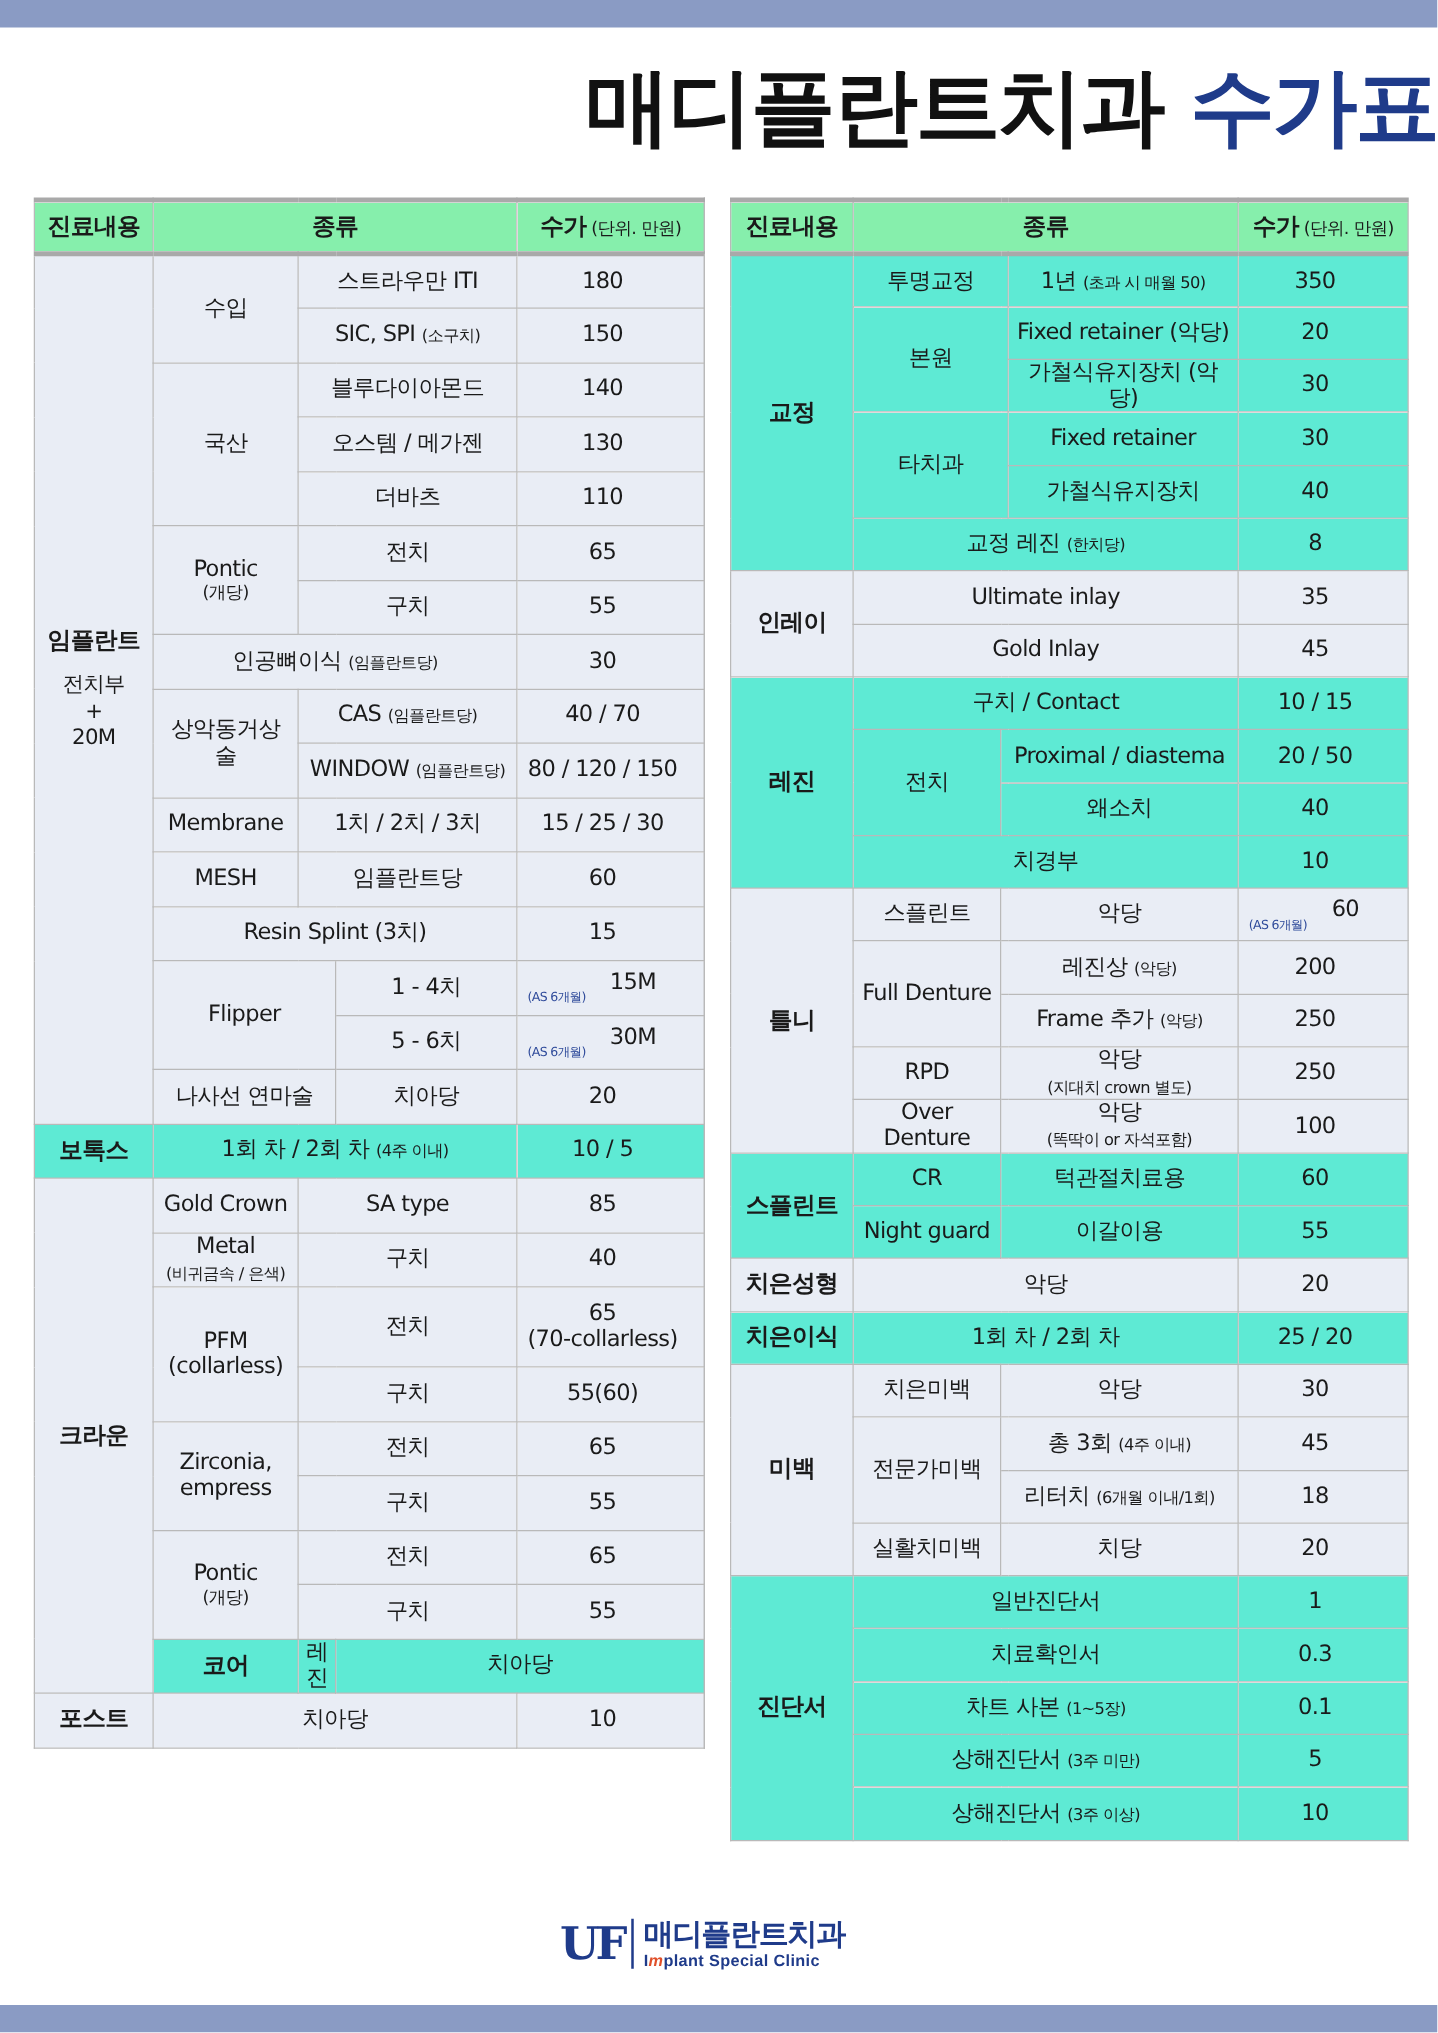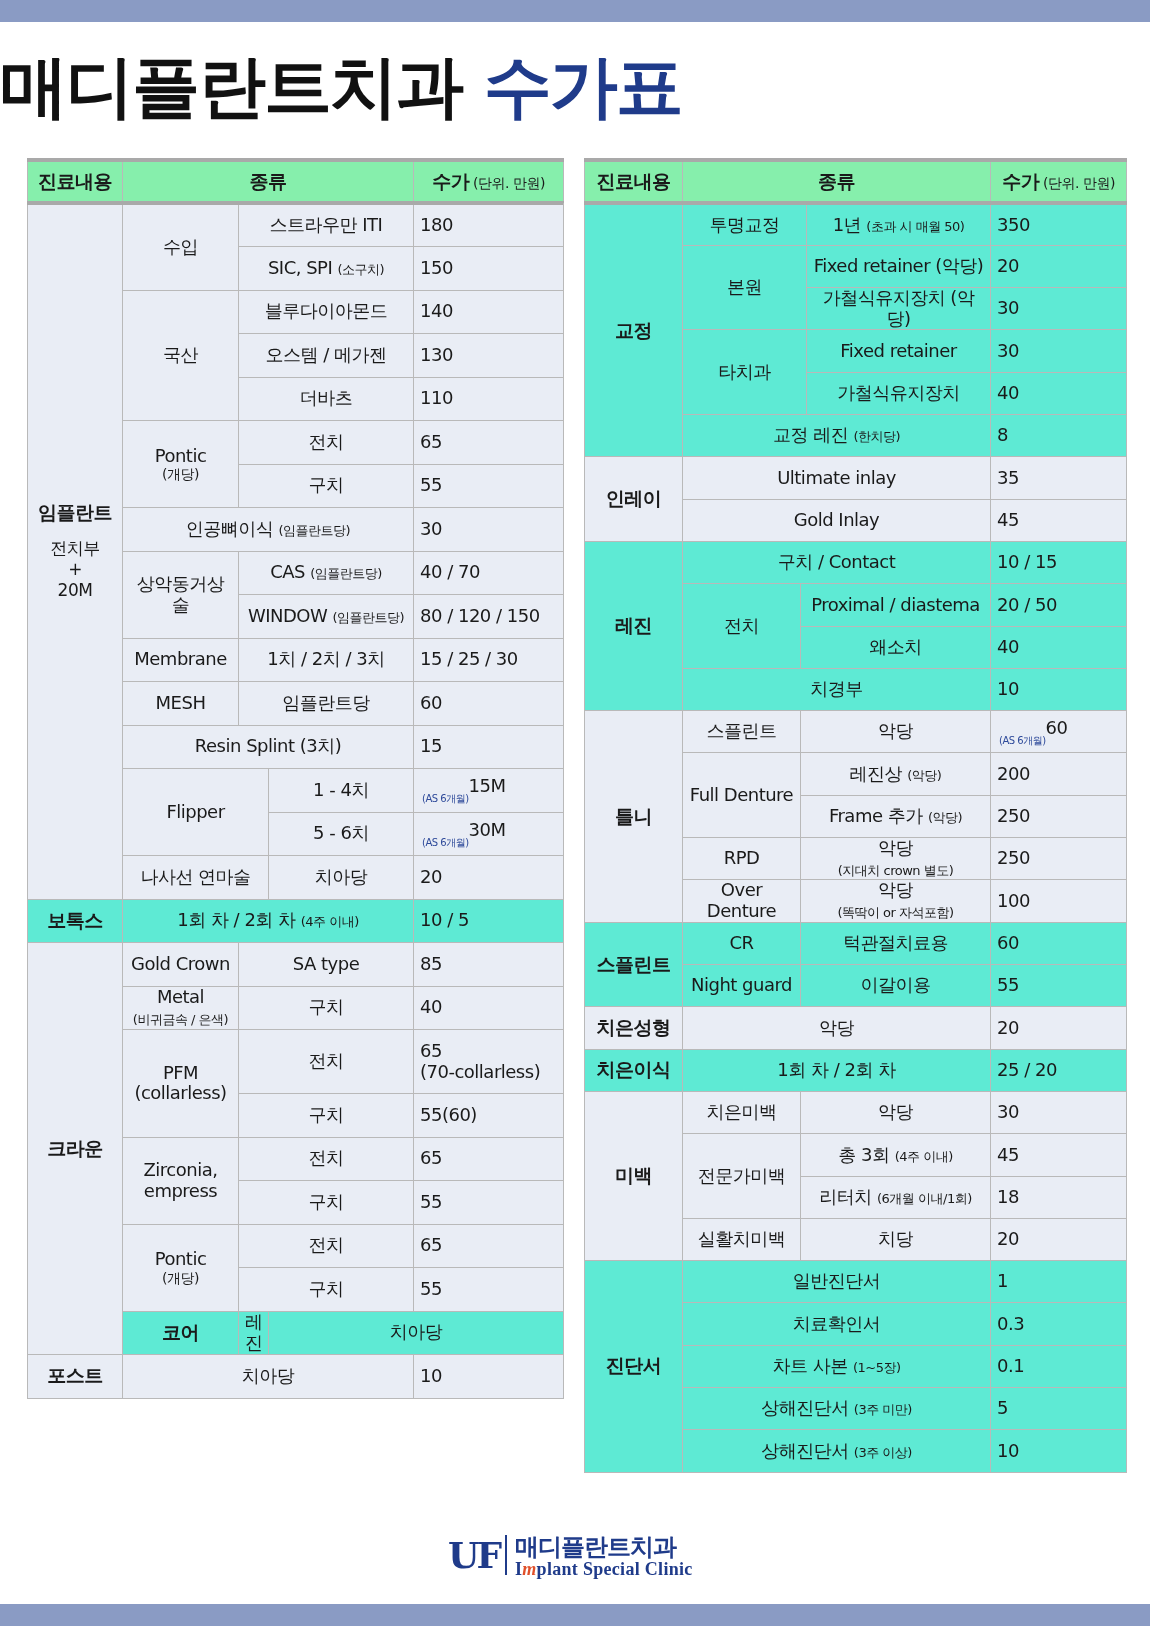--- a/index.html
+++ b/index.html
@@ -1,43 +1,43 @@
 <!DOCTYPE html>
 <html><head>
 <meta charset="utf-8">
 <style>
   * { box-sizing: border-box; margin: 0; padding: 0; }
   html, body { width: 1150px; height: 1626px; background: #ffffff; overflow: hidden; }
   body { position: relative; font-family: "DejaVu Sans", "Liberation Sans", sans-serif; color: #1a1a1a; }
   .top-bar { position: absolute; left: 0; top: 0; width: 1150px; height: 22px; background: #8a9bc4; }
   .bottom-bar { position: absolute; left: 0; top: 1604px; width: 1150px; height: 22px; background: #8a9bc4; }
-  .title { position: absolute; left: 0; top: 42px; width: 1150px; text-align: left; font-size: 68px; font-weight: bold; letter-spacing: -2px; line-height: 90px; color: #111; }
+  .title { position: absolute; left: 0; top: 42px; width: 1150px; text-align: right; font-size: 68px; font-weight: bold; letter-spacing: -2px; line-height: 90px; color: #111; }
   .title .accent { color: #1f3b8a; }
   table.price { position: absolute; border-collapse: collapse; table-layout: fixed; border-top: 4px solid #a9a9a9; border-left: 1px solid #b9b9b9; border-right: 1px solid #b9b9b9; border-bottom: 1px solid #b9b9b9; }
   table.price td, table.price th { border: 1px solid #b9b9b9; text-align: center; vertical-align: middle; font-size: 18px; font-weight: normal; line-height: 1.15; padding: 0 6px; letter-spacing: -0.5px; overflow: hidden; }
   table.price thead th { background: #86efac; font-weight: bold; font-size: 19px; height: 43px; border-bottom: 4px solid #a9a9a9; }
   table.price thead th .unit { font-size: 14px; font-weight: normal; }
   table.price td.cat { font-weight: bold; font-size: 19px; }
-  table.price td.price-cell { text-align: left; padding-right: 19px; }
+  table.price td.price-cell { text-align: center; padding-right: 19px; }
   table.price td.price-cell .note { float: left; font-size: 10px; color: #2e4a9a; margin-top: 17px; padding-left: 2px; }
   .sub { font-size: 13px; }
   .sm { font-size: 14px; display: block; }
   .shade td { background: #e9edf5; }
   .white td { background: #5eead4; }
   #left-table { left: 27px; top: 158px; width: 537px; }
   #right-table { left: 584px; top: 158px; width: 542px; }
   #left-table tbody tr { height: 43.5px; }
   #right-table tbody tr { height: 42.3px; }
   .cat-sub { font-weight: normal; font-size: 17px; display: block; margin-top: 14px; line-height: 1.25; }
   .footer-logo { position: absolute; left: 448px; top: 1530px; height: 50px; display: flex; align-items: center; }
   .uf { font-family: "DejaVu Serif", "Liberation Serif", serif; font-weight: bold; font-size: 36px; color: #1f3b8a; letter-spacing: -3px; line-height: 50px; }
   .logo-divider { width: 2px; height: 40px; background: #1f3b8a; margin: 0 8px 0 6px; }
   .logo-text { display: flex; flex-direction: column; }
   .logo-kr { font-size: 24px; font-weight: bold; color: #1f3b8a; letter-spacing: -1px; line-height: 28px; }
-  .logo-en { font-family: Liberation Serif, serif; font-size: 18px; font-weight: bold; color: #1f3b8a; line-height: 16px; letter-spacing: 0.3px; }
+  .logo-en { font-family: Liberation Sans, sans-serif; font-size: 13px; font-weight: bold; color: #1f3b8a; line-height: 16px; letter-spacing: 0.3px; }
   .logo-en .m { color: #e0502a; font-style: italic; }
 </style>
 </head>
 <body>
 
 <div class="top-bar"></div>
 
 <h1 class="title"><span>매디플란트치과 </span><span class="accent">수가표</span></h1>
 
 <table class="price" id="left-table">

